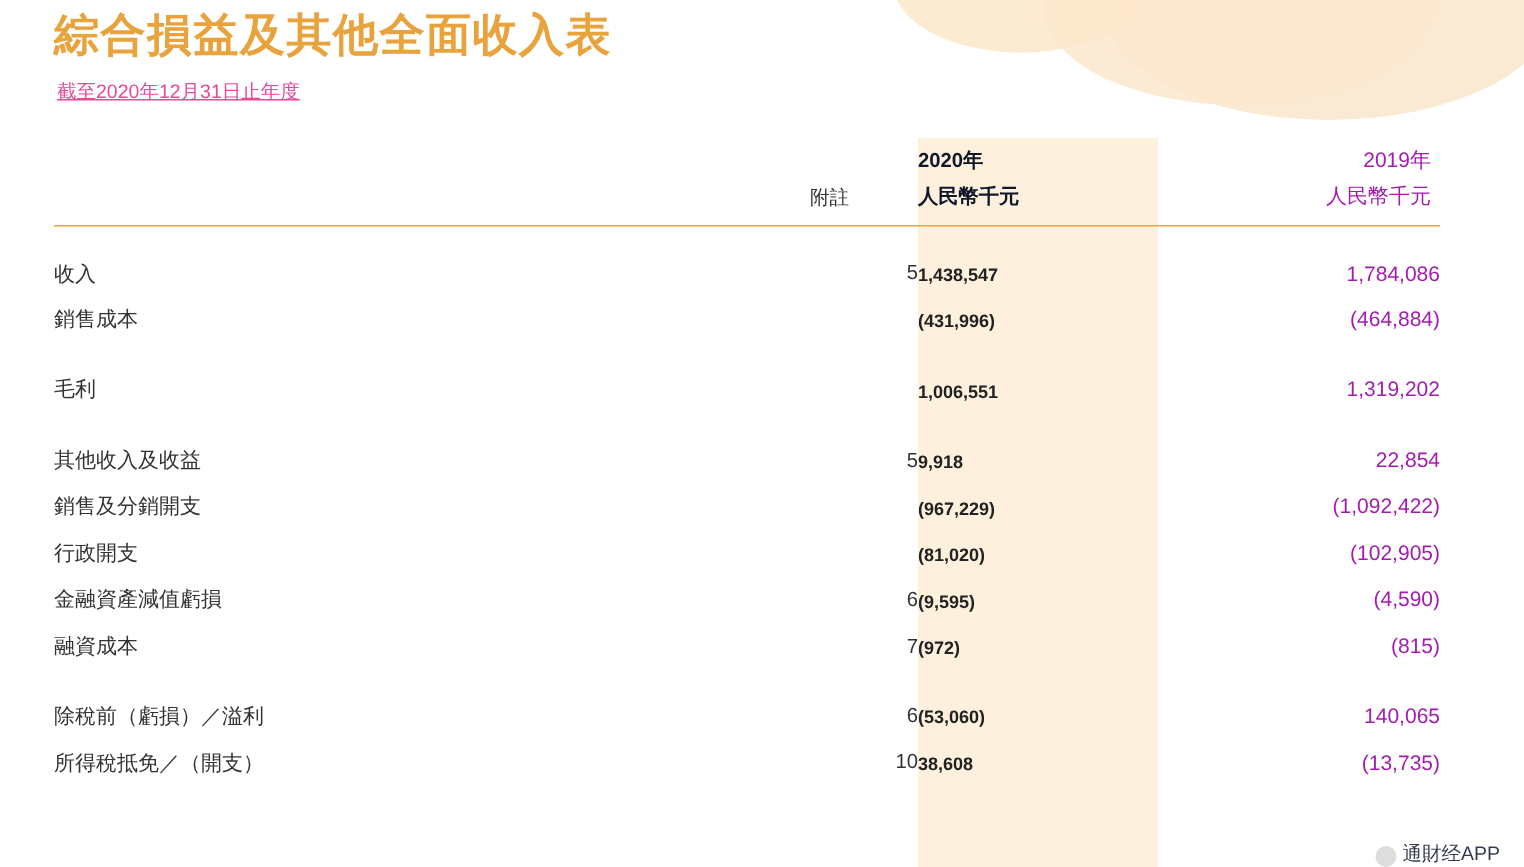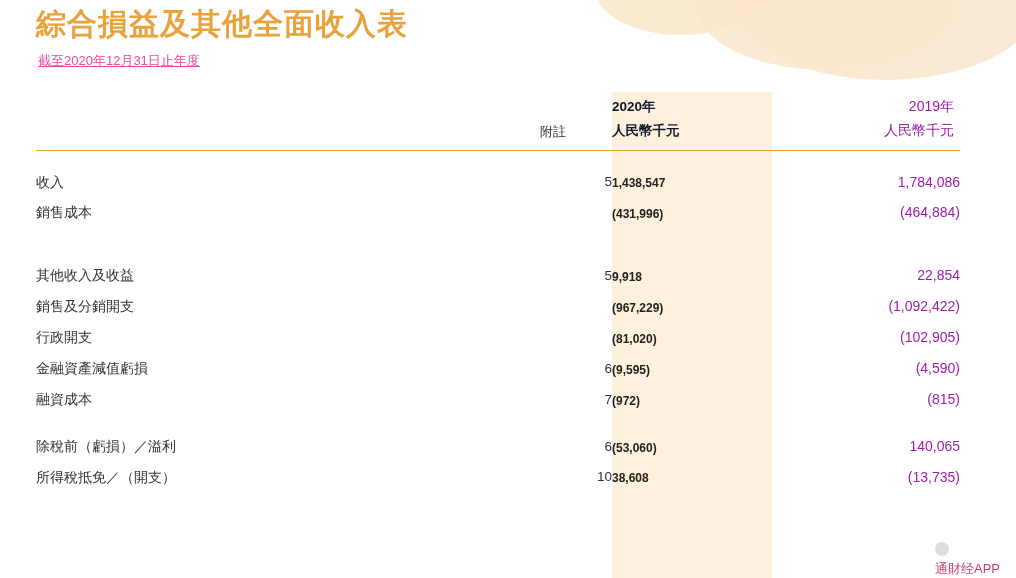--- a/index.html
+++ b/index.html
@@ -119,26 +119,25 @@
   .cur   { text-align: left; padding-right: 10px; font-weight: bold; color: #222; font-size: 12px; }
   .prev  { text-align: right; padding-right: 6px; color: #a21caf; font-size: 14px; }
 
   tr.spacer td { height: 16px; padding: 0; }
 
   .watermark {
     position: absolute;
     right: 16px;
     bottom: 6px;
     font-size: 13px;
-    color: #be185d;
+    color: #0f172a;
     opacity: .85;
     display: flex;
-    align-items: flex-start;
+    align-items: flex-end;
     gap: 4px;
-    flex-direction: column;
   }
   .wm-dot {
     display: inline-block;
     width: 14px; height: 14px;
     border-radius: 50%;
     background: #d8d8d8;
   }
 </style>
 </head>
 <body>
@@ -198,20 +197,26 @@
         <td class="label">銷售成本</td>
         <td class="note"></td>
         <td class="cur">(431,996)</td>
         <td class="prev">(464,884)</td>
       </tr>
 
       <tr class="spacer">
           <td colspan="4"></td>
         </tr>
 
+      <tr class="row">
+        <td class="label">毛利</td>
+        <td class="note"></td>
+        <td class="cur">1,006,551</td>
+        <td class="prev">1,319,202</td>
+      </tr>
 
       <tr class="spacer">
           <td colspan="4"></td>
         </tr>
 
       <tr class="row">
         <td class="label">其他收入及收益</td>
         <td class="note">5</td>
         <td class="cur">9,918</td>
         <td class="prev">22,854</td>

